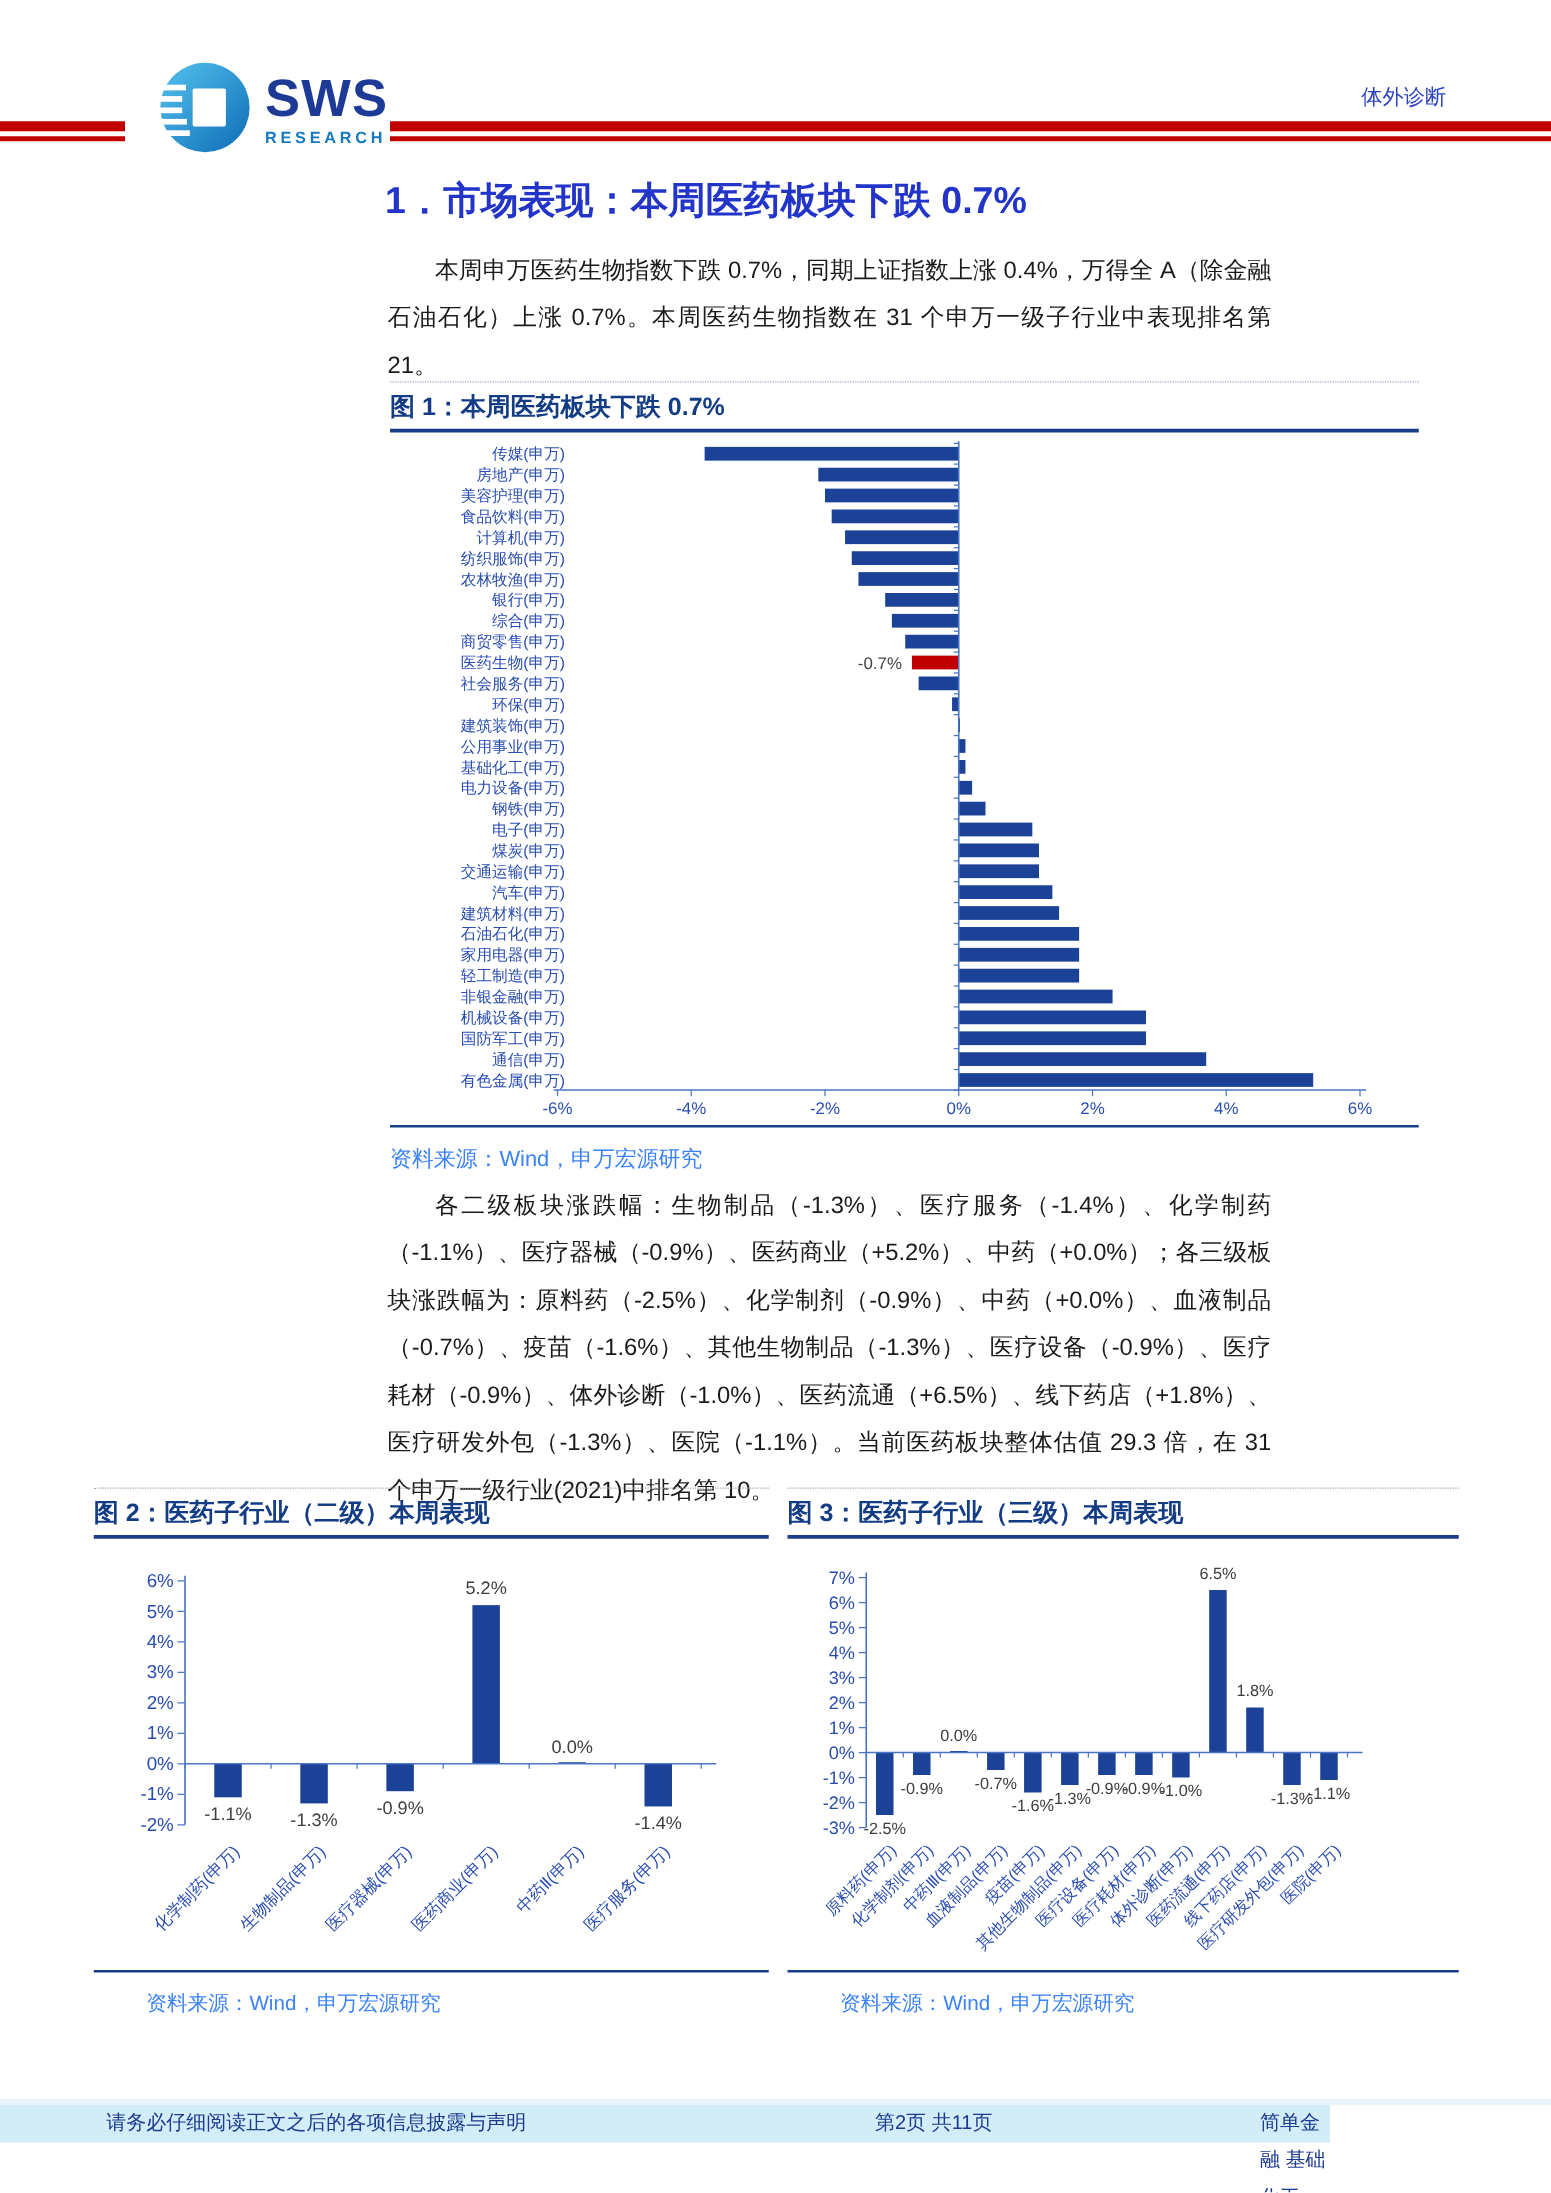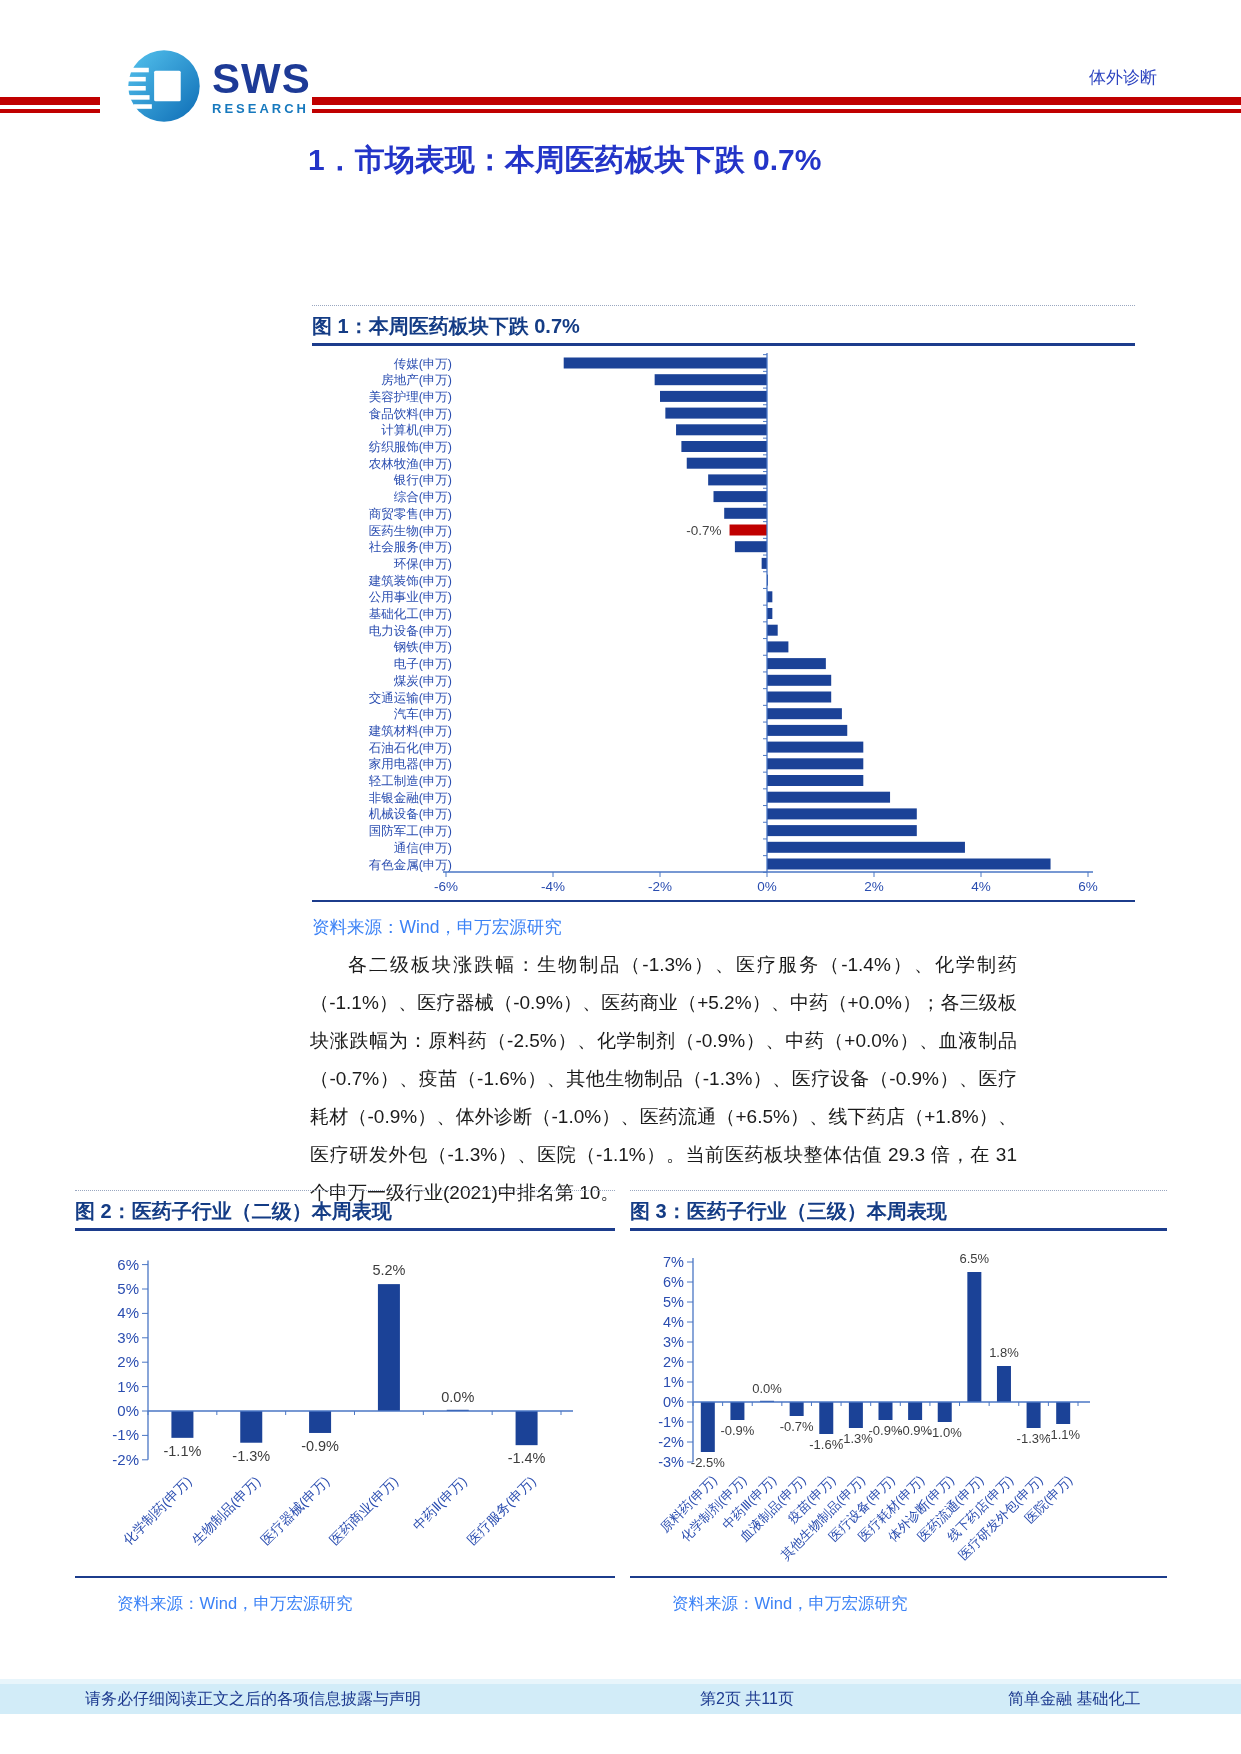--- a/index.html
+++ b/index.html
@@ -30,21 +30,21 @@
   #figure1{left:312px;top:305px;width:823px;}
   #figure2{left:75px;top:1190px;width:540px;}
   #figure3{left:630px;top:1190px;width:537px;}
   #figure1 svg{display:block;margin-top:2px;}
   #figure2 svg,#figure3 svg{display:block;margin-top:6px;}
   #figure2 .bot-rule,#figure3 .bot-rule{margin-top:3px;}
   #figure2 .fig-source,#figure3 .fig-source{padding-left:42px;font-size:16.5px;}
 
   
   .footer-strip{position:absolute;left:0;top:1679px;width:1241px;height:5px;background:#e8f5fb;}
-  .footer-bar{position:absolute;left:0;top:1684px;width:1241px;height:30px;background:#d2ecf8;}
+  .footer-bar{position:absolute;left:0;top:1684px;width:1064px;height:30px;background:#d2ecf8;}
   .footer-bar span{position:absolute;top:0;line-height:30px;font-size:16px;color:#1d3a8f;}
   .f-disclaimer{left:85px;}
   .f-page{left:700px;width:180px;text-align:left;}
   .f-slogan{left:1008px;}
 </style>
 </head>
 <body>
 
 <div id="page">
 
@@ -74,20 +74,21 @@
     </span>
   </div>
   <div class="report-type">体外诊断</div>
 
   <div class="stripe" style="left:0;top:97px;width:100px;height:8px;"></div>
   <div class="stripe" style="left:0;top:109px;width:100px;height:4px;"></div>
   <div class="stripe" style="left:312px;top:97px;width:929px;height:8px;"></div>
   <div class="stripe" style="left:312px;top:109px;width:929px;height:4px;"></div>
 
   <div class="h1">1．市场表现：本周医药板块下跌 0.7%</div>
+  <div class="para" id="para1">本周申万医药生物指数下跌 0.7%，同期上证指数上涨 0.4%，万得全 A（除金融石油石化）上涨 0.7%。本周医药生物指数在 31 个申万一级子行业中表现排名第 21。</div>
 
   <div class="figure" id="figure1">
     <div class="fig-caption">图 1：本周医药板块下跌 0.7%</div>
     <div class="cap-rule"></div>
     <svg id="fig1" width="823" height="552">
         <text x="140" y="19.5" font-size="12.5" fill="#2a4db0" text-anchor="end">传媒(申万)</text>
         <rect x="251.70000000000002" y="9.5" width="203.29999999999998" height="11" fill="#1b4297"></rect>
         <text x="140" y="36.2" font-size="12.5" fill="#2a4db0" text-anchor="end">房地产(申万)</text>
         <rect x="342.65" y="26.2" width="112.35000000000001" height="11" fill="#1b4297"></rect>
         <text x="140" y="52.9" font-size="12.5" fill="#2a4db0" text-anchor="end">美容护理(申万)</text>

